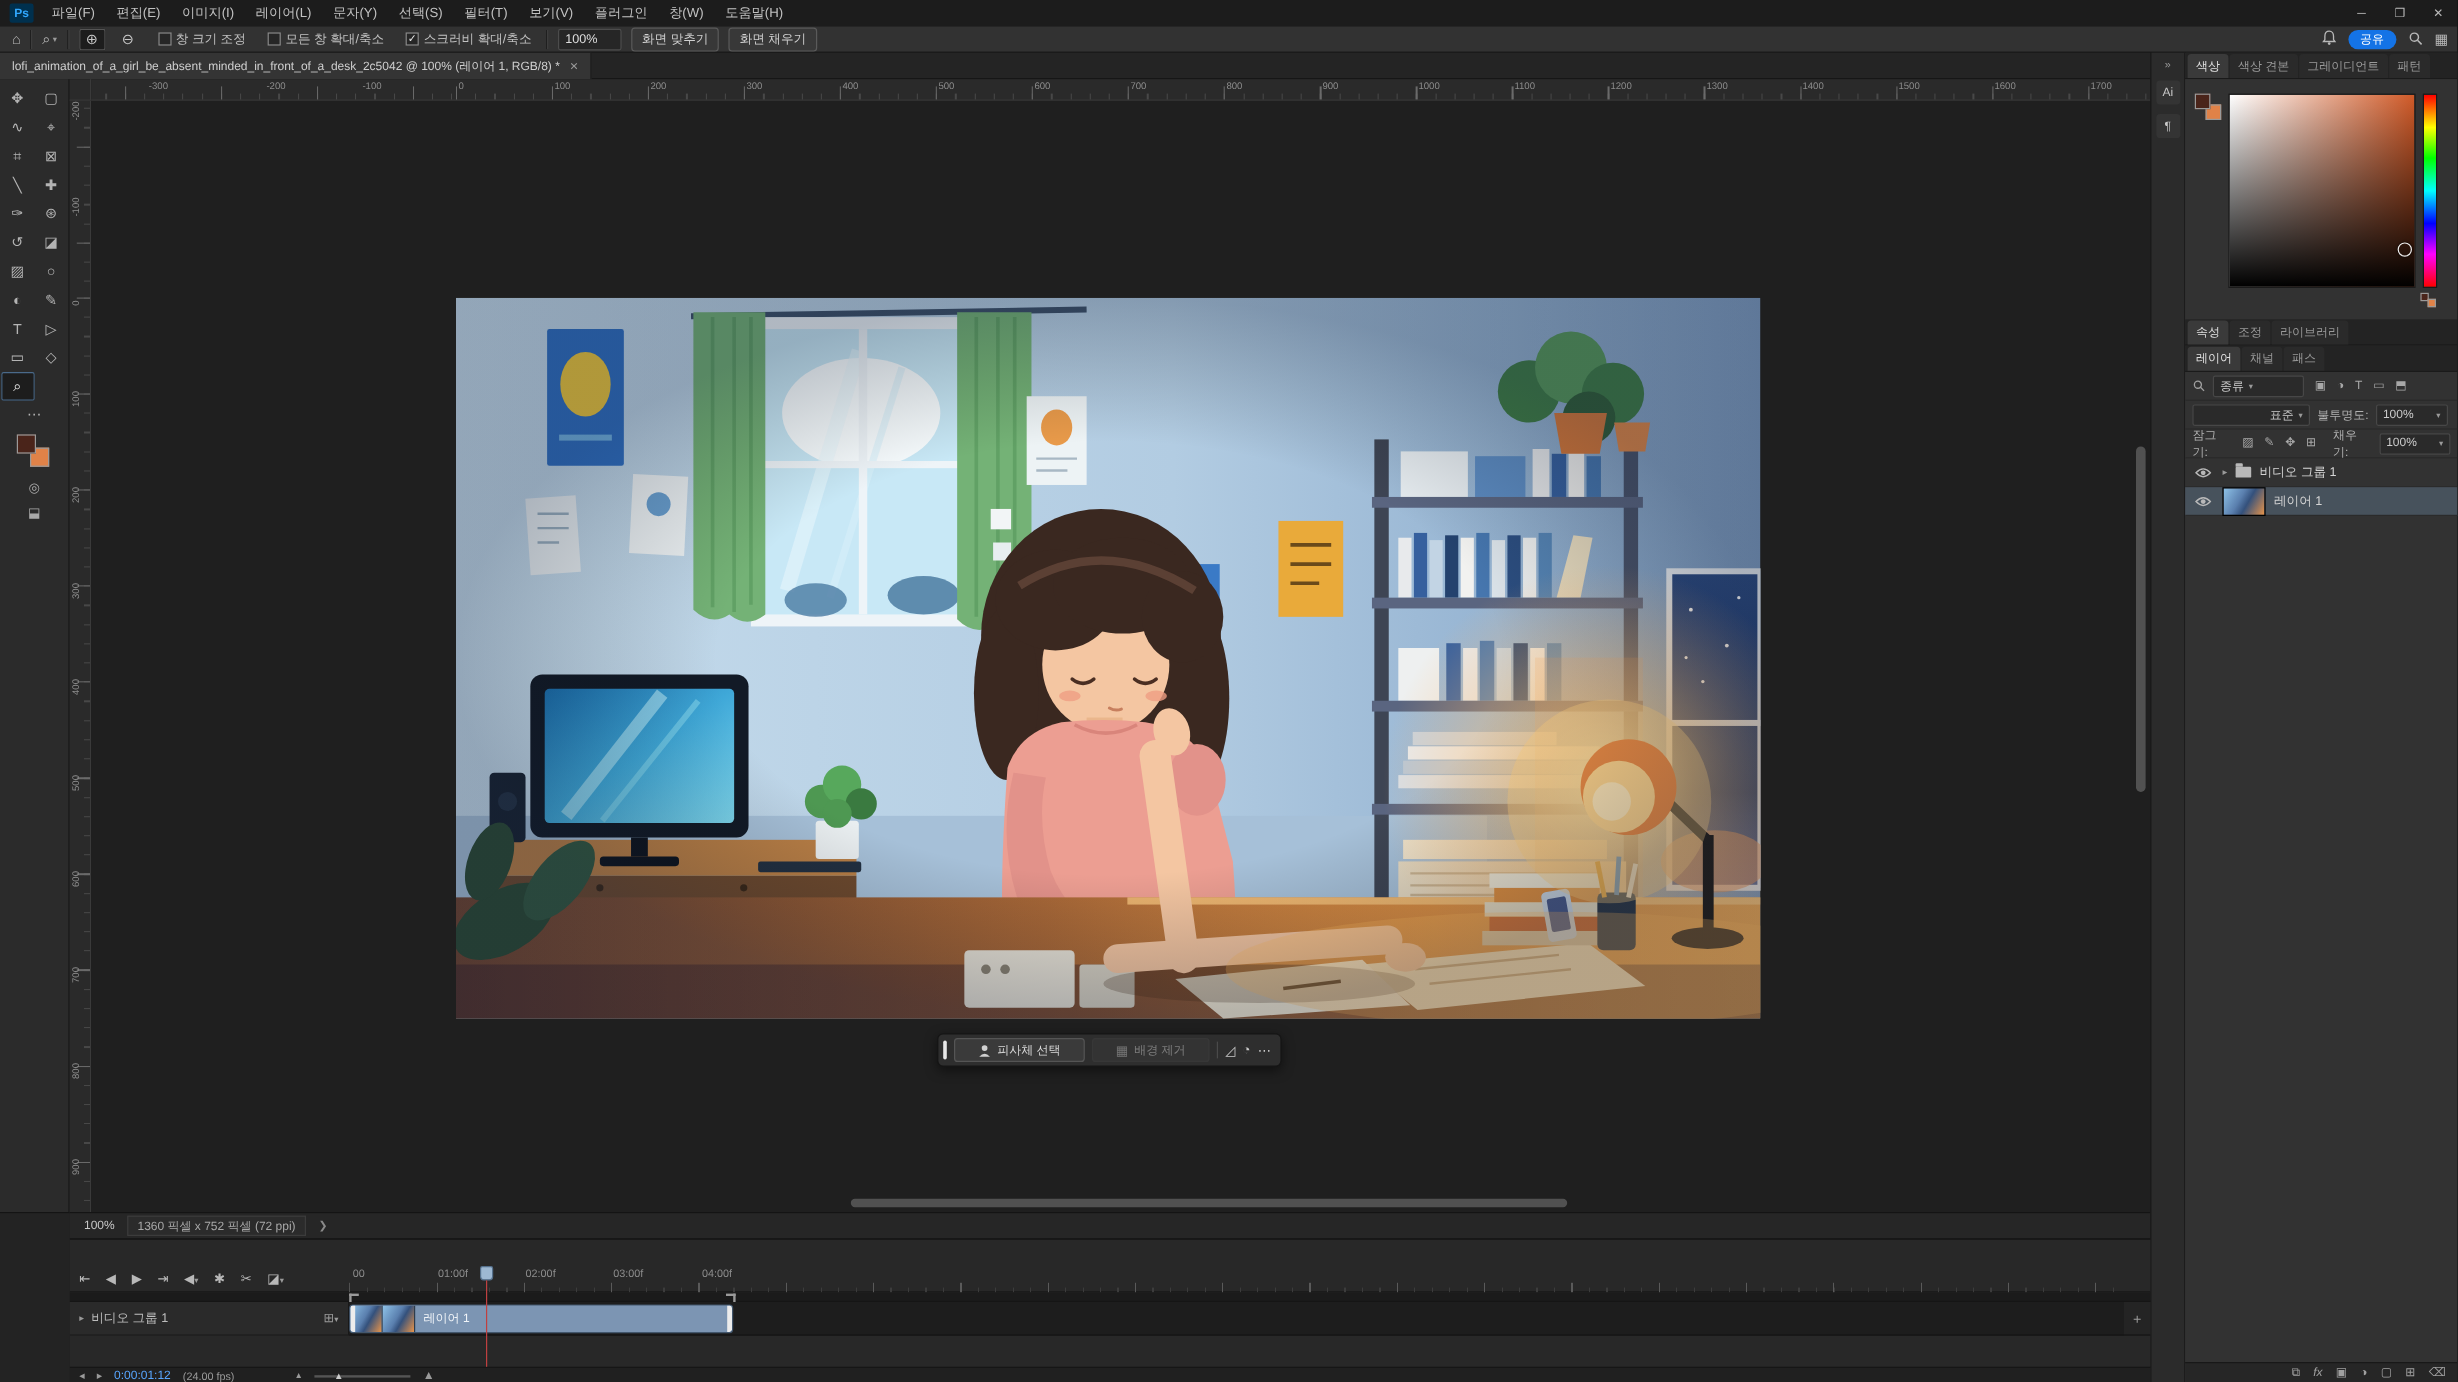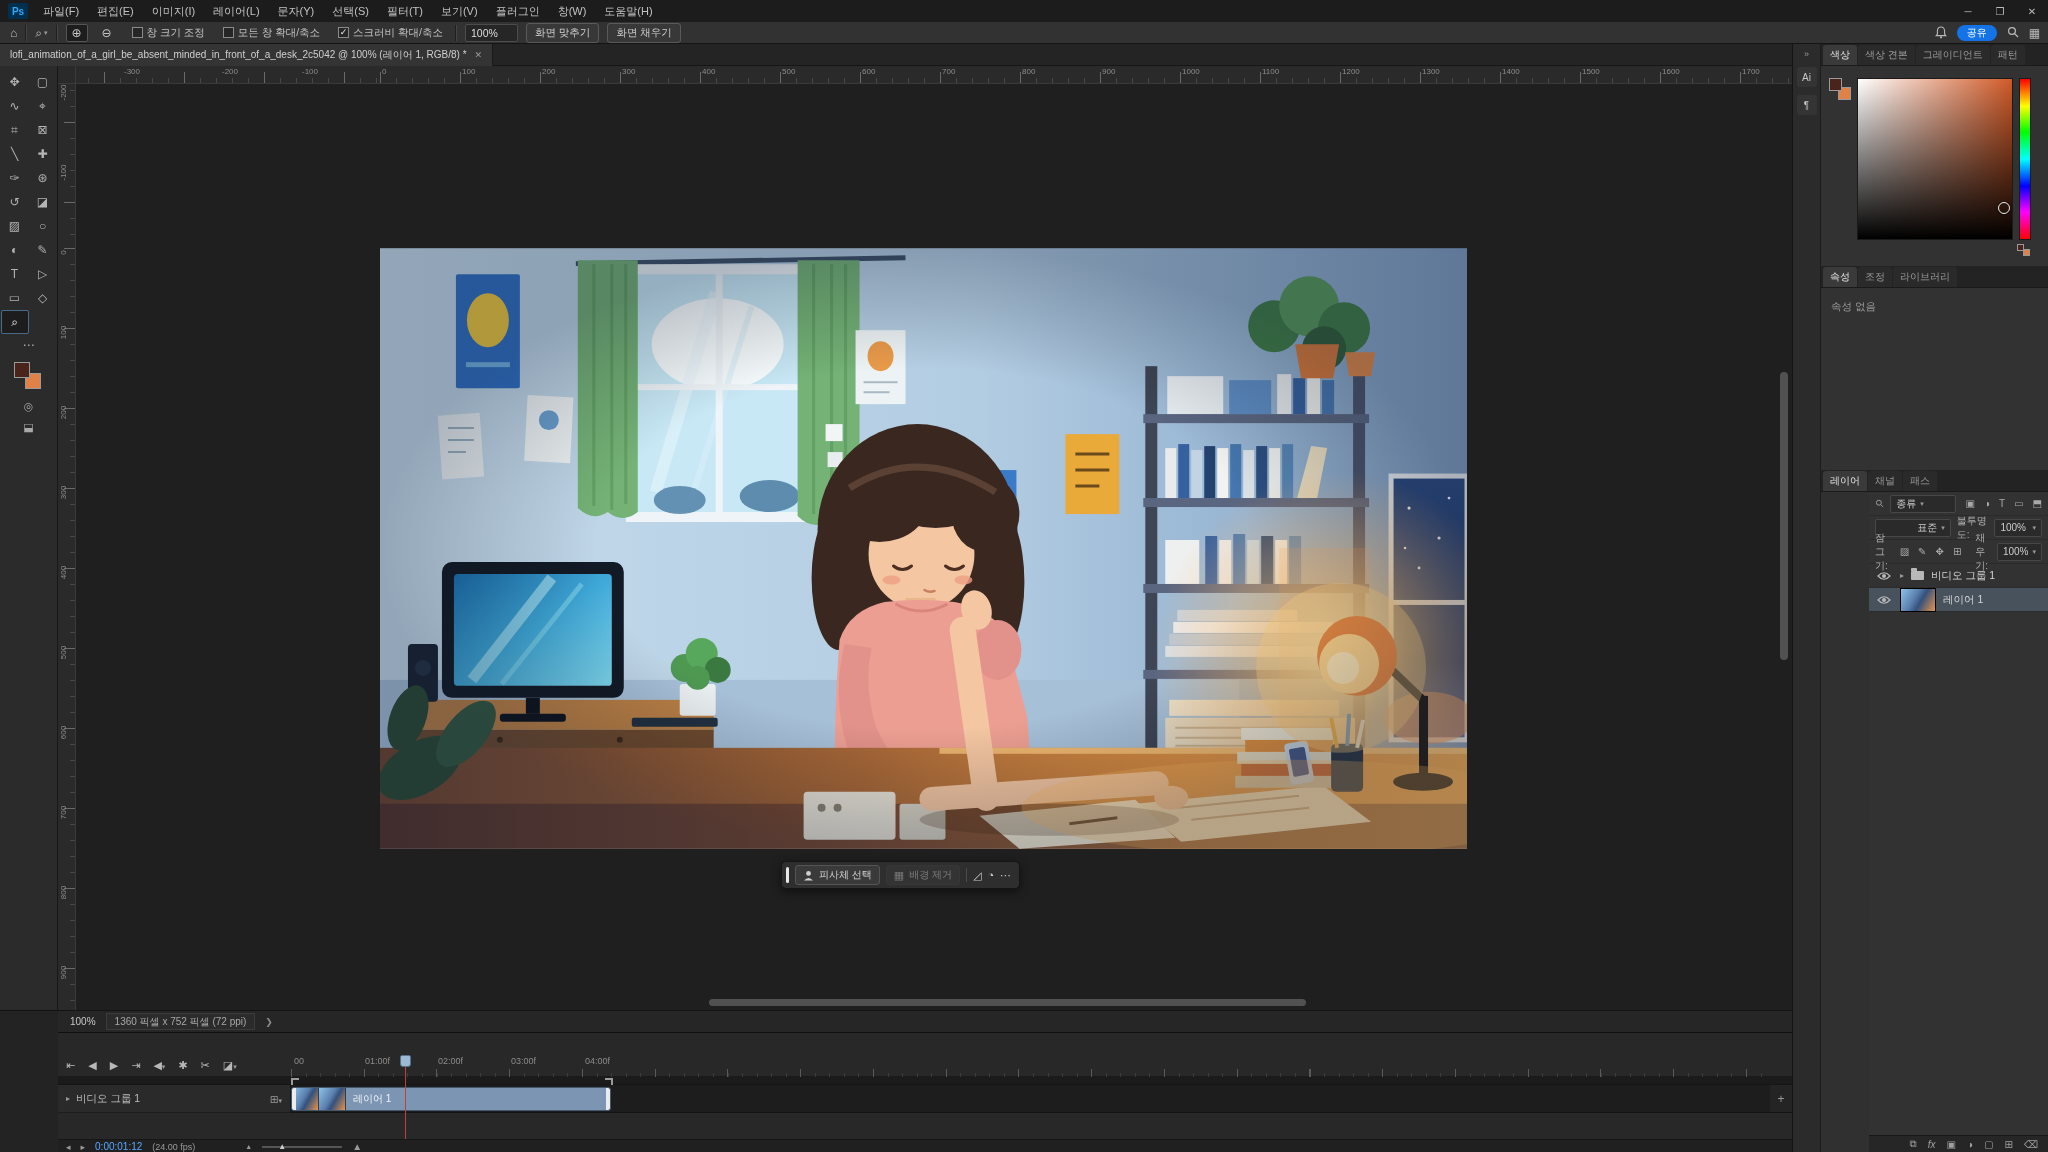--- a/index.html
+++ b/index.html
@@ -70,21 +70,21 @@
   .rvlabel{position:absolute;left:-5px;width:20px;text-align:center;font-size:8px;color:#8c8c8c;transform:rotate(-90deg);}
   .viewport{position:absolute;left:18px;top:18px;right:0;bottom:0;background:#1f1f1f;overflow:hidden;}
   .doc-image{position:absolute;left:304px;top:164px;width:1087px;height:601px;}
   .vscroll{position:absolute;right:4px;top:288px;width:8px;height:288px;background:#5a5a5a;border-radius:4px;opacity:.85;}
   .hscroll{position:absolute;left:633px;bottom:4px;width:597px;height:7px;background:#5a5a5a;border-radius:4px;opacity:.85;}
 
   
   .taskbar{position:absolute;left:705px;top:777px;height:26px;background:#2e2e2e;border:1px solid #151515;border-radius:5px;
            box-shadow:0 3px 10px rgba(0,0,0,.5);display:flex;align-items:center;gap:6px;padding:0 8px 0 4px;}
   .tb-drag{width:3px;height:16px;background:#e8e8e8;border-radius:2px;}
-  .tb-btn{height:18px;display:flex;align-items:center;gap:5px;padding:0 7px;border-radius:3px;background:#3a3a3a;border:1px solid #555;color:#d8d8d8;font-size:10px;}
+  .tb-btn{height:18px;display:flex;align-items:center;gap:5px;padding:0 19px;border-radius:3px;background:#3a3a3a;border:1px solid #555;color:#d8d8d8;font-size:10px;}
   .tb-btn.disabled{opacity:.45;border-color:#444;}
   .tb-sep{width:1px;height:14px;background:#4a4a4a;}
   .tb-ic{color:#c8c8c8;font-size:11px;}
 
   
   .statusbar{position:absolute;left:58px;top:1010px;width:1734px;height:22px;background:#262626;border-top:1px solid #141414;
              display:flex;align-items:center;gap:10px;padding-left:12px;box-sizing:border-box;}
   .st-zoom{color:#c8c8c8;font-size:10px;}
   .st-info{border:1px solid #3c3c3c;background:#2b2b2b;height:15px;display:flex;align-items:center;padding:0 8px;color:#a8a8a8;font-size:10px;}
   .st-chev{color:#8a8a8a;font-size:9px;}
@@ -104,21 +104,21 @@
            background:linear-gradient(to bottom,rgba(0,0,0,0),#000),linear-gradient(to right,#fff,#d05a28);}
   .cp-cursor{position:absolute;left:177px;top:136px;width:10px;height:10px;border:1.5px solid #eee;border-radius:50%;box-shadow:0 0 2px #000;}
   .cp-hue{position:absolute;left:198px;top:12px;width:10px;height:160px;border:1px solid #1a1a1a;
           background:linear-gradient(to bottom,#f00,#ff0 17%,#0f0 33%,#0ff 50%,#00f 67%,#f0f 83%,#f00);}
   .cp-swatches{position:absolute;left:8px;top:12px;width:26px;height:26px;}
   .cp-swatches .swatch{width:13px;height:13px;}
   .cp-toggle{position:absolute;left:196px;top:178px;width:14px;height:12px;}
   .cp-toggle i{position:absolute;width:7px;height:7px;border:1px solid #999;box-sizing:border-box;display:block;}
   .props-body{height:182px;flex:none;background:#323232;position:relative;}
   .props-empty{position:absolute;left:10px;top:12px;color:#9a9a9a;font-size:10.5px;}
-  .layers-body{flex:1;background:#323232;position:relative;display:flex;flex-direction:column;margin-left:48px;}
+  .layers-body{flex:1;background:#323232;position:relative;display:flex;flex-direction:column;}
   .lrow{height:24px;flex:none;display:flex;align-items:center;gap:6px;padding:0 6px;border-bottom:1px solid #2a2a2a;box-sizing:border-box;}
   .mini-field{height:16px;background:#2a2a2a;border:1px solid #474747;border-radius:2px;display:flex;align-items:center;
               padding:0 5px;gap:4px;color:#ccc;font-size:10px;}
   .lyr-filter-ic{color:#a8a8a8;font-size:10px;margin-left:3px;}
   .llabel{color:#b0b0b0;font-size:10px;}
   .layer-row{height:24px;display:flex;align-items:center;gap:7px;padding:0 6px;border-bottom:1px solid #2b2b2b;box-sizing:border-box;}
   .eye{width:18px;display:flex;justify-content:center;flex:none;}
   .folder{width:13px;height:9px;background:#b8b8b8;border-radius:1px;position:relative;flex:none;}
   .folder::before{content:"";position:absolute;top:-3px;left:0;width:6px;height:3px;background:#b8b8b8;border-radius:1px 1px 0 0;}
   .thumb{width:34px;height:22px;border:1px solid #000;flex:none;
@@ -597,23 +597,20 @@
           <i style="left:0;top:0;background:#4a241a;"></i>
             <i style="left:6px;top:5px;background:#e08248;"></i>
         </div>
       </div>
 
       <div class="ptab-strip" id="props-tabs">
           <span class="ptab active">속성</span>
           <span class="ptab">조정</span>
           <span class="ptab">라이브러리</span>
         </div>
-      <div class="props-body">
-        <span class="props-empty">속성 없음</span>
-      </div>
 
       <div class="ptab-strip" id="layers-tabs">
           <span class="ptab active">레이어</span>
           <span class="ptab">채널</span>
           <span class="ptab">패스</span>
         </div>
       <div class="layers-body">
         <div class="lrow">
           <svg width="11" height="11" viewBox="0 0 12 12">
             <circle cx="5" cy="5" r="3.2" fill="none" stroke="#a0a0a0" stroke-width="1.2"></circle>

